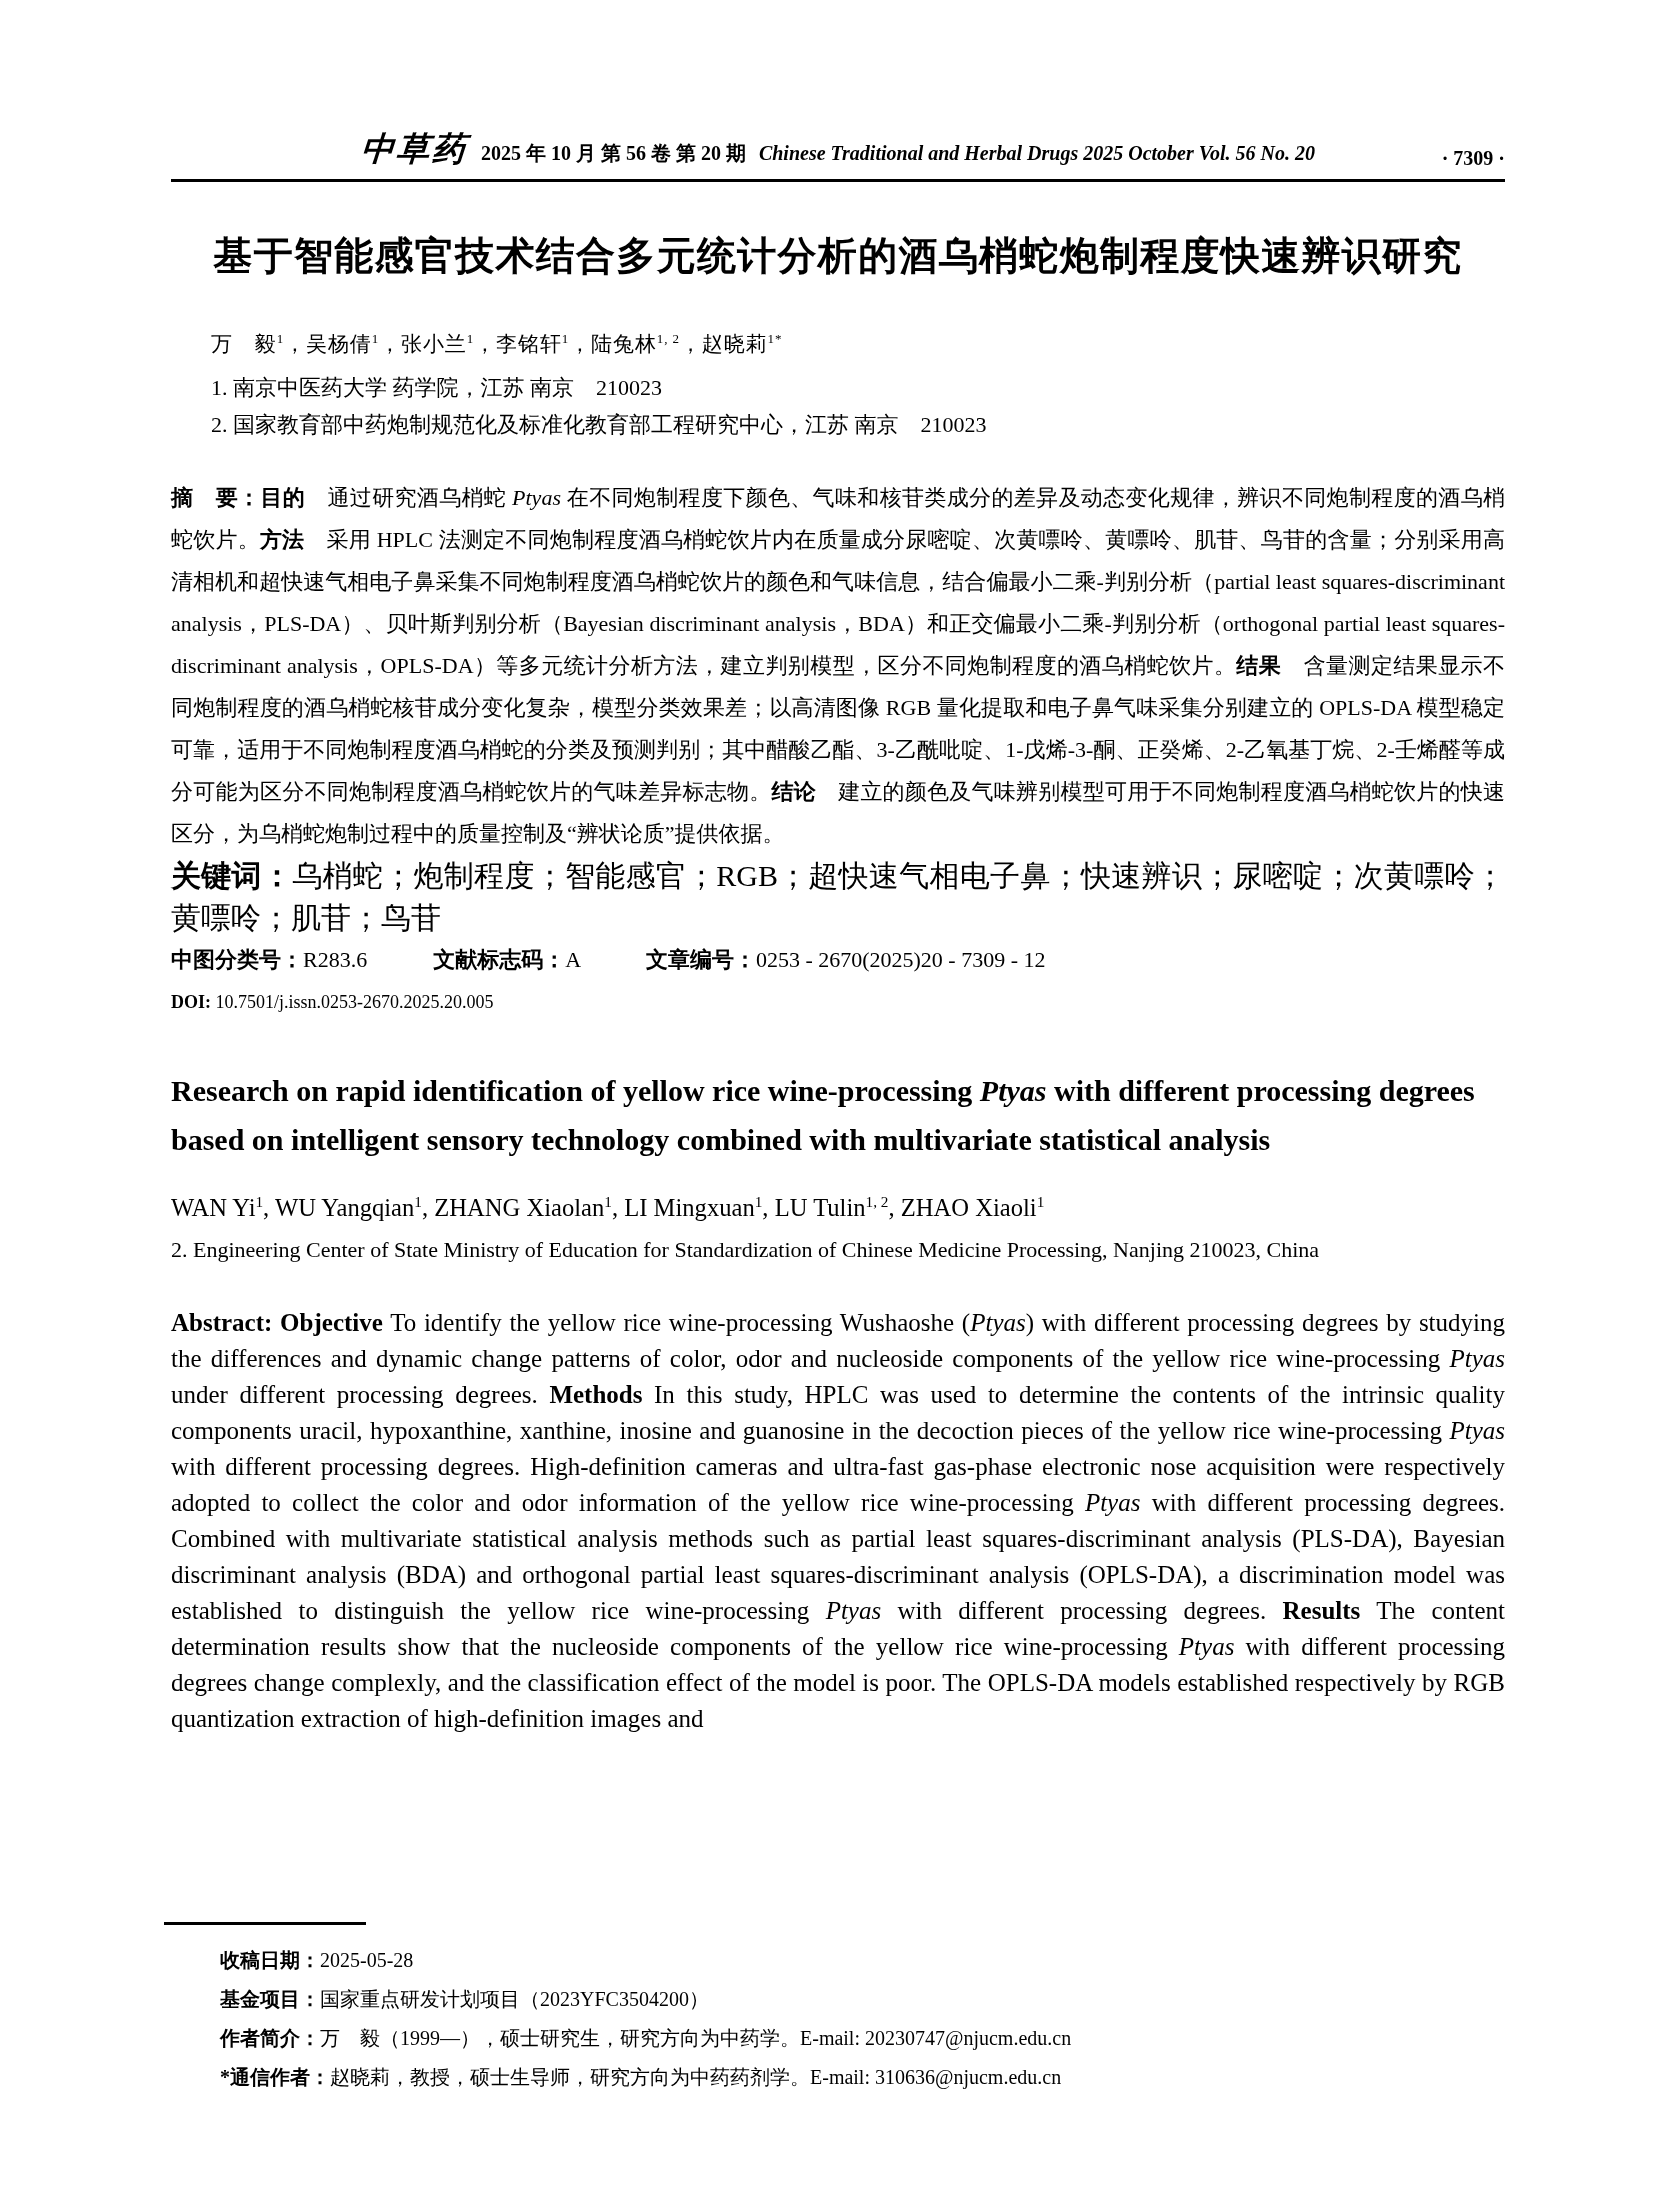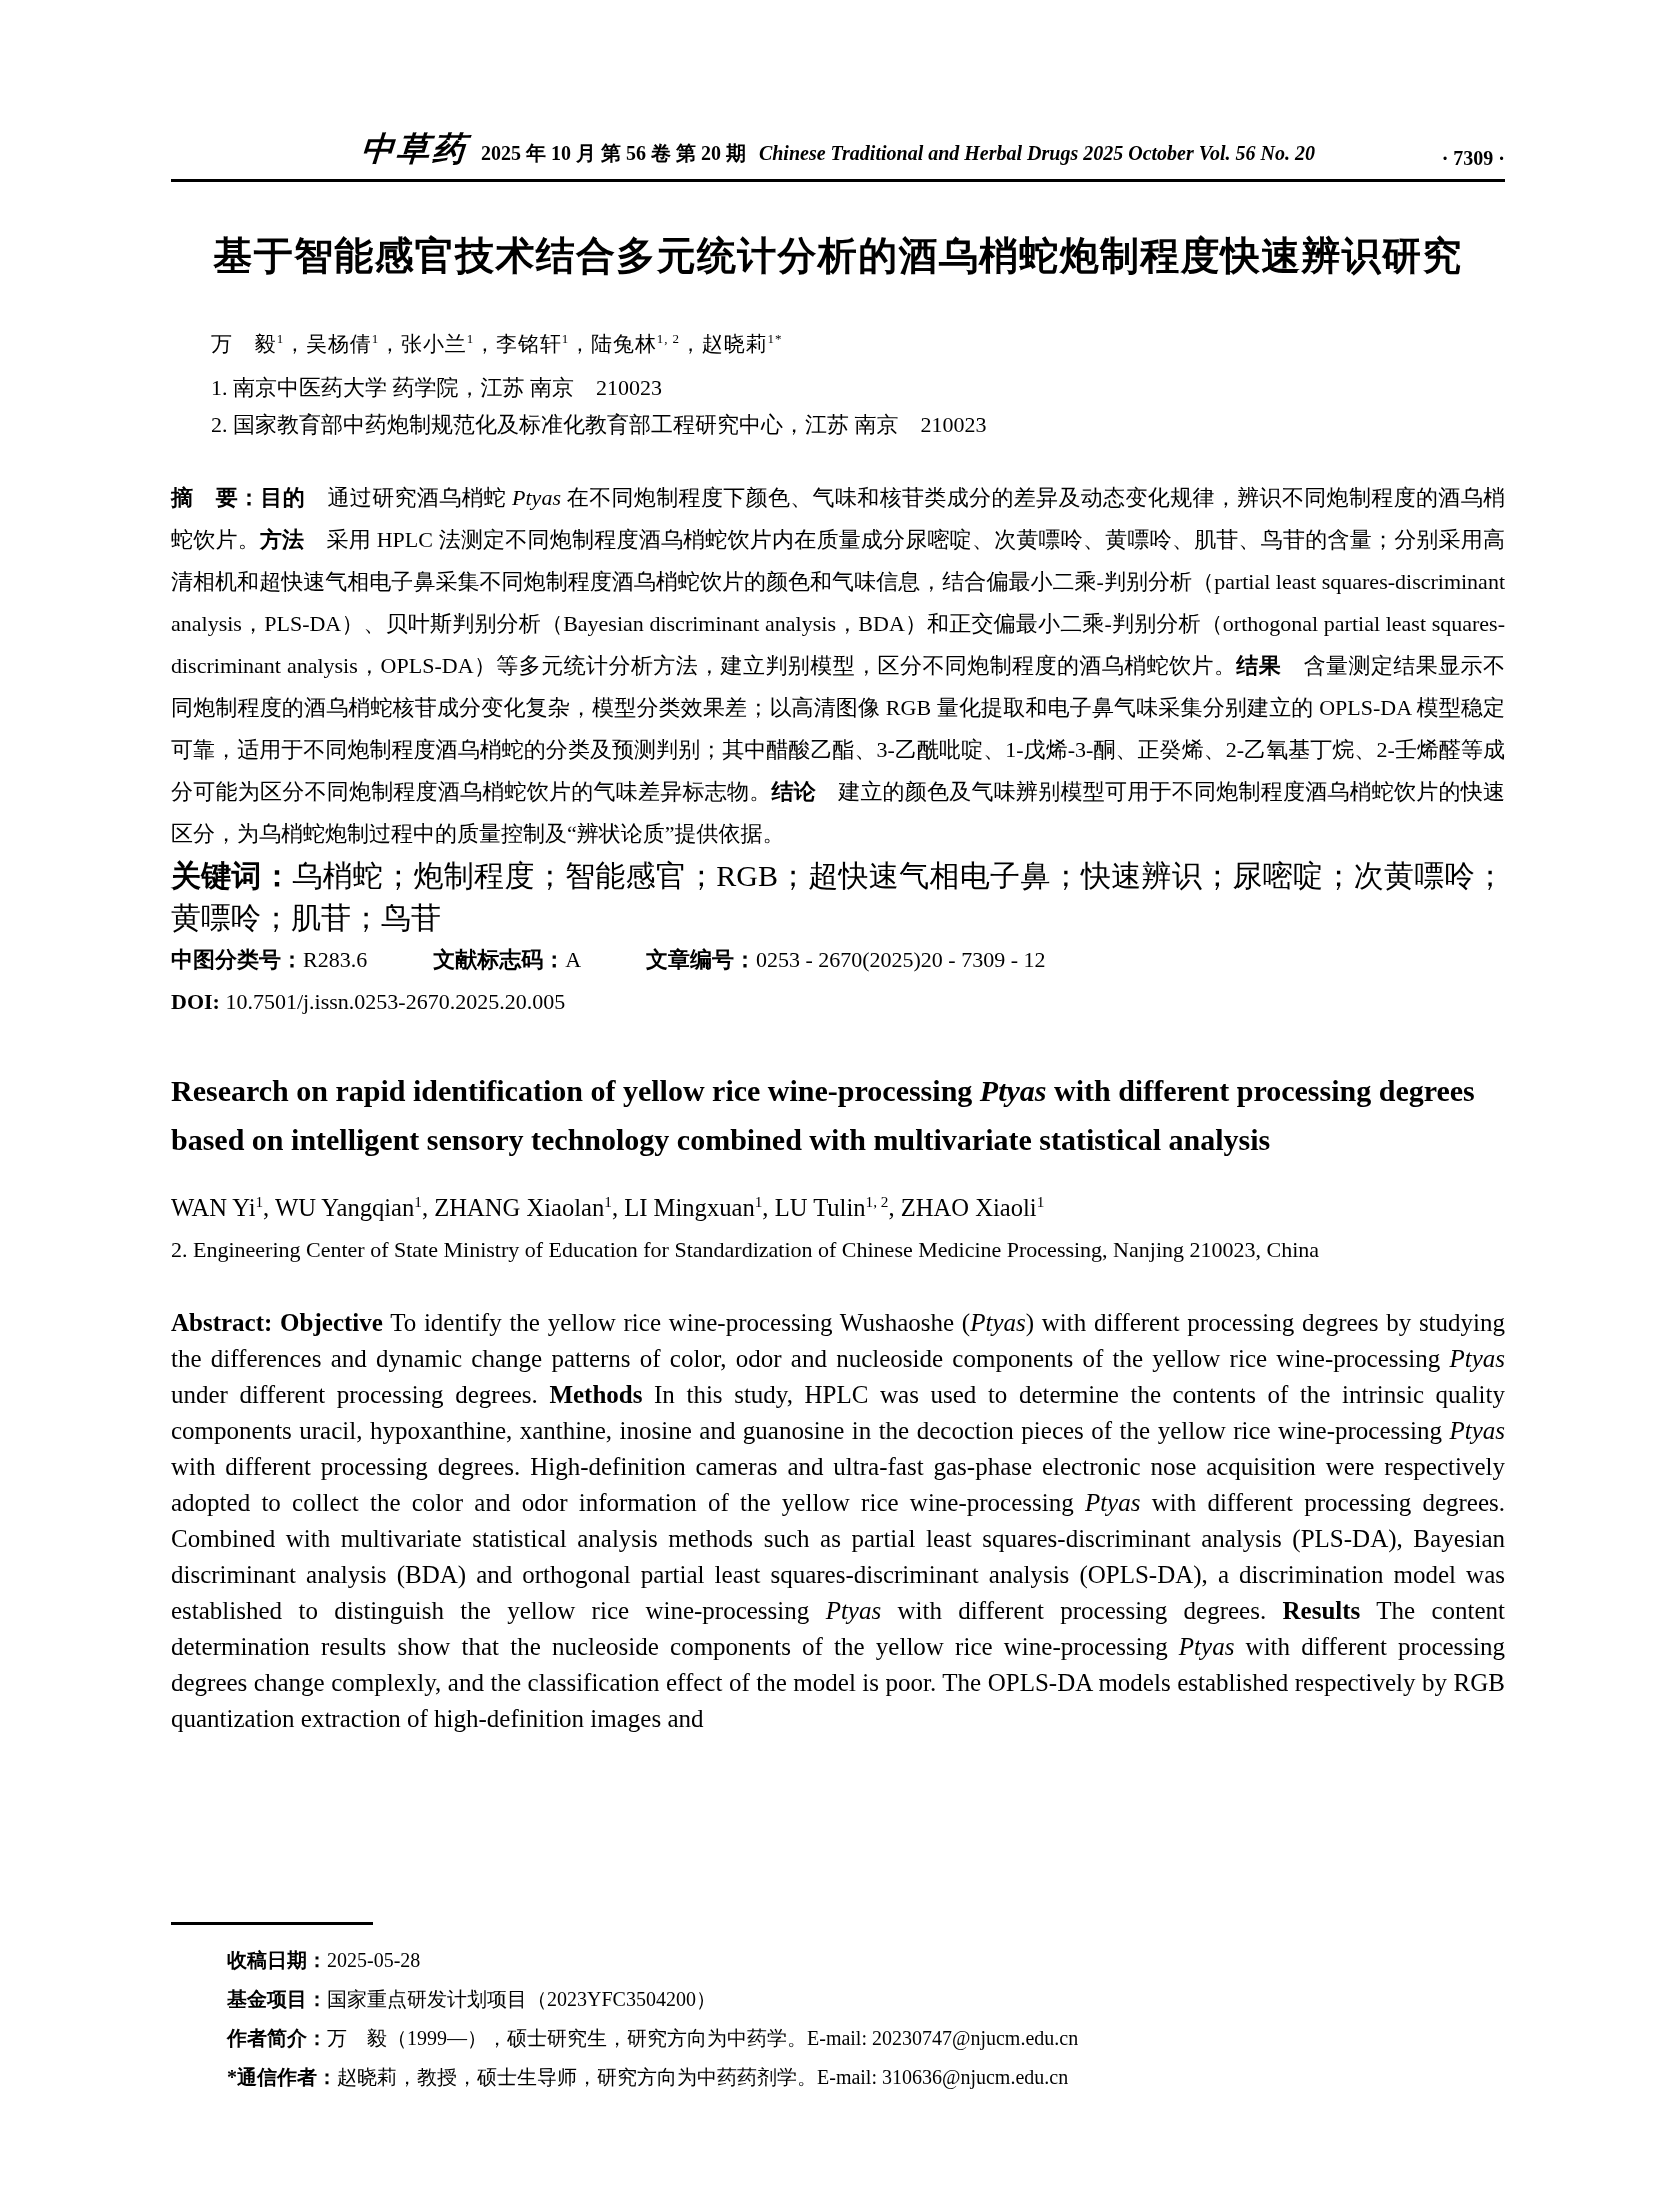--- a/index.html
+++ b/index.html
@@ -22,28 +22,28 @@
   .title-cn{margin-top:47px;text-align:center;font-size:39px;font-weight:bold;
     font-family:"Liberation Sans","DejaVu Sans",sans-serif;letter-spacing:1.3px;}
   
   .authors-cn{margin-top:47px;padding-left:40px;font-size:21px;letter-spacing:0.9px;}
   .affils{margin-top:10.5px;padding-left:40px;font-size:22px;line-height:37px;}
   sup{font-size:0.62em;}
   
   .abstract-cn{margin-top:34px;font-size:22px;line-height:42px;text-align:justify;}
   .kw-line{font-size:30px;line-height:42px;text-align:justify;}
   .clc-line{font-size:22px;line-height:42px;}
-  .doi-line{font-size:22px;line-height:42px;}
+  .doi-line{font-size:18px;line-height:42px;}
   
   .title-en{margin-top:43px;font-size:30px;line-height:49px;font-weight:bold;}
   .authors-en{margin-top:29px;font-size:24.6px;}
   .affils-en{margin-top:9.7px;font-size:22px;line-height:38px;}
   .abstract-en{margin-top:36px;font-size:25px;line-height:36px;text-align:justify;}
   
-  .footnote{position:absolute;left:171px;right:167px;top:1922px;}
+  .footnote{position:absolute;left:164px;right:167px;top:1922px;}
   .foot-rule{width:202px;height:2.6px;background:#000;}
   .foot-lines{margin-top:16px;padding-left:56px;font-size:20px;line-height:39px;}
   .b{font-weight:bold;}
   .i{font-style:italic;}
 </style>
 </head>
 <body>
 
 <div class="page">
 

